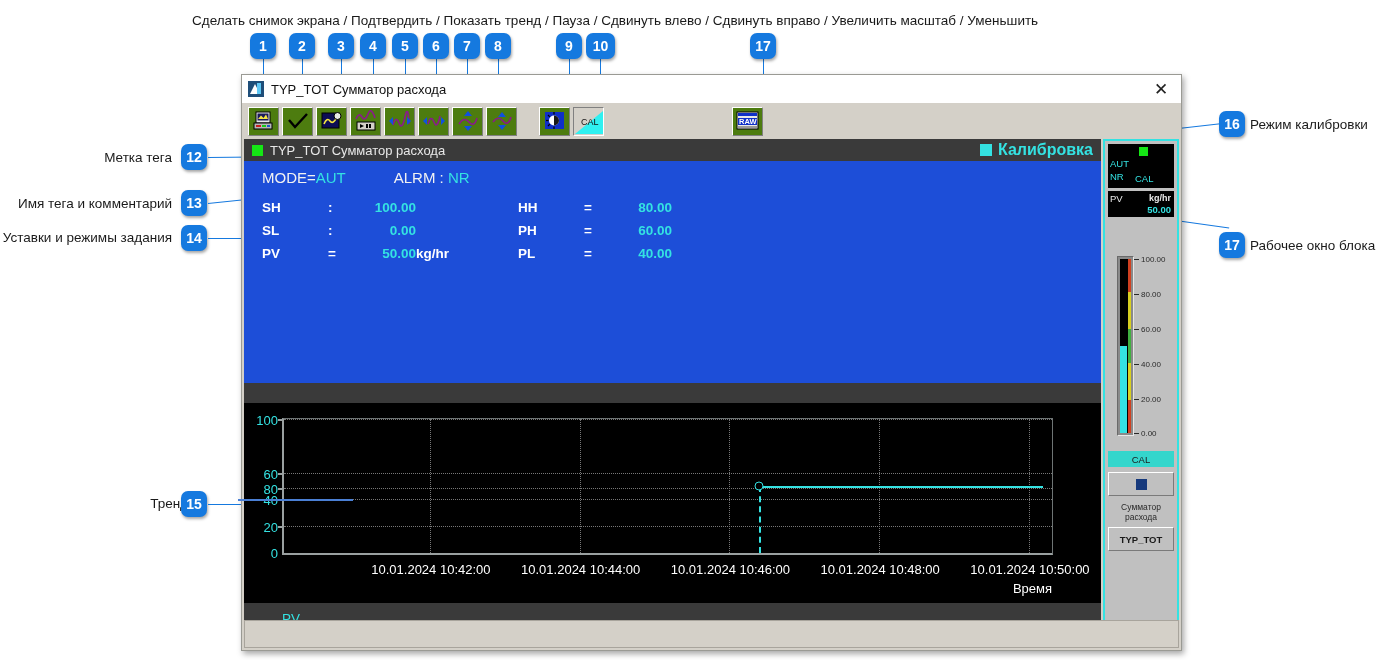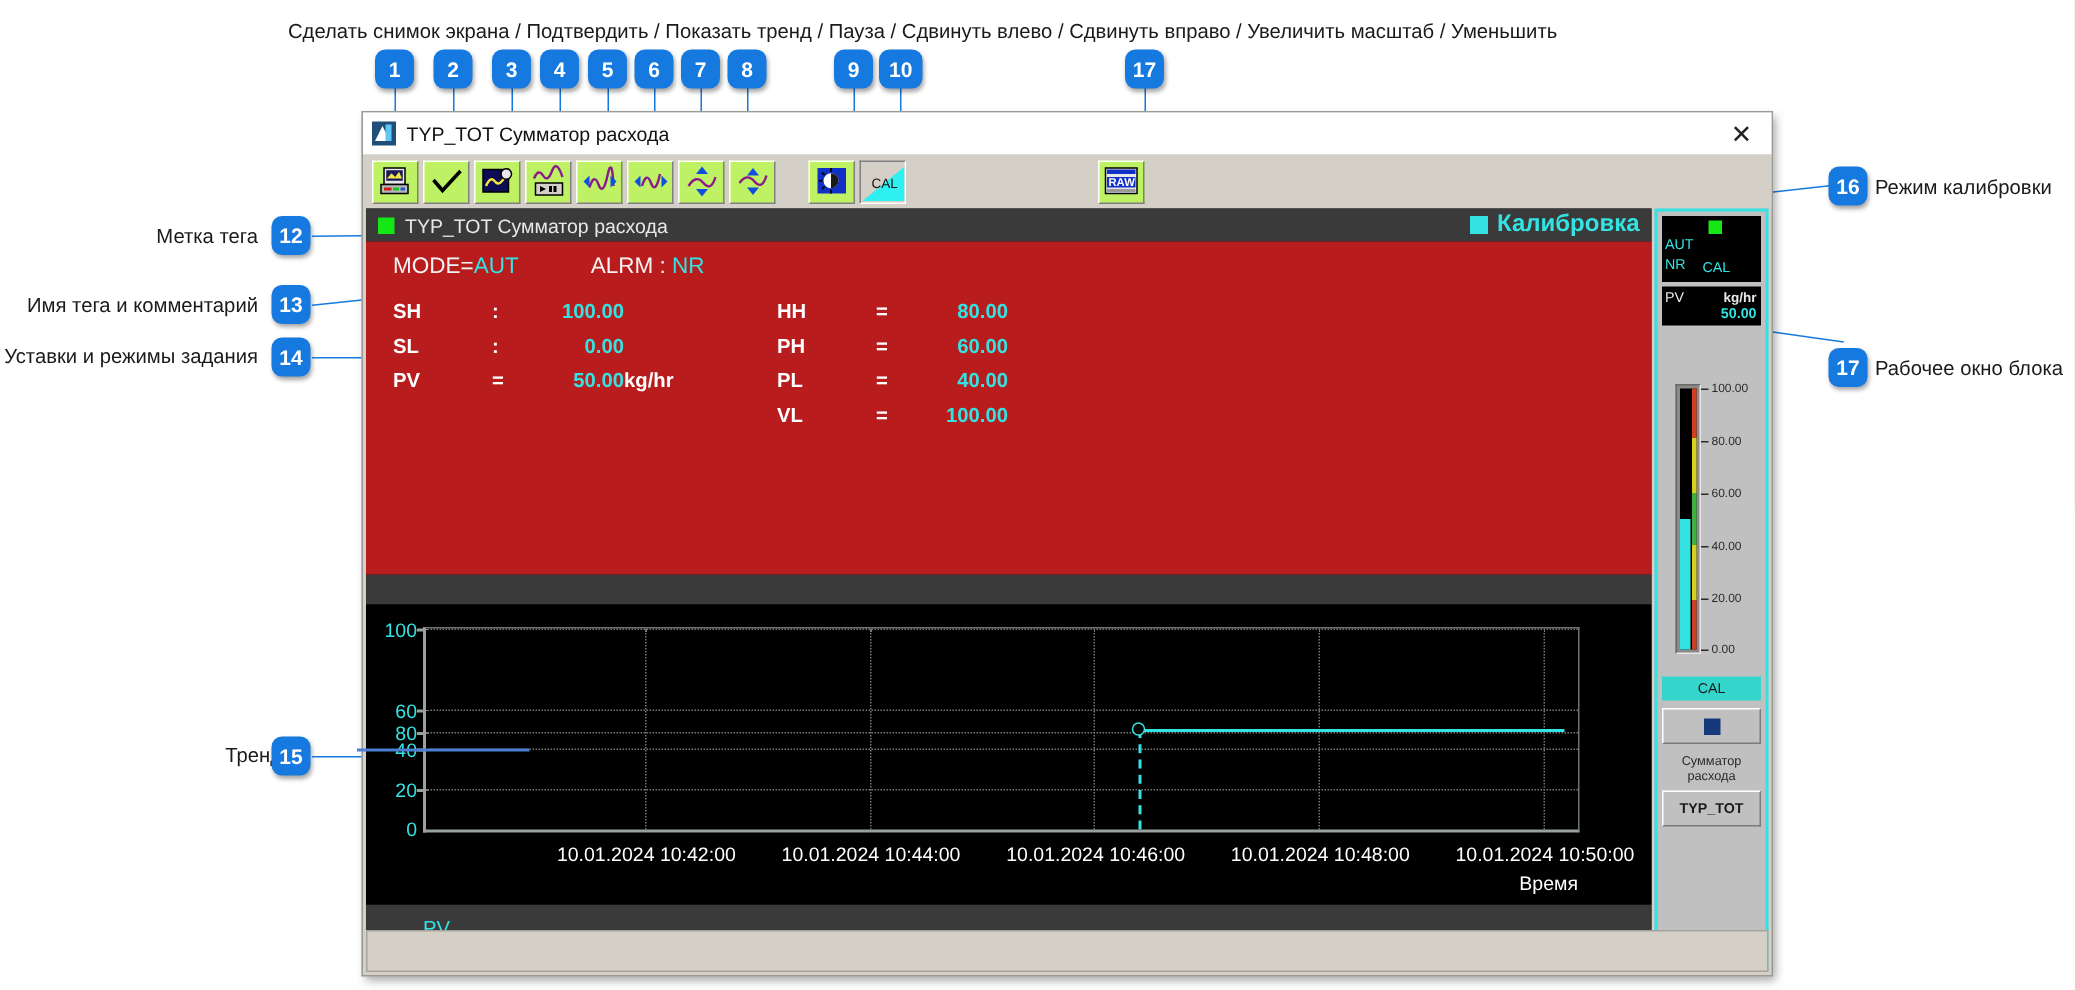--- a/index.html
+++ b/index.html
@@ -97,21 +97,21 @@
   #toolbar {
     height: 36px;
     background: #d4d0c8;
     display: flex; align-items: center;
     padding: 0 6px;
     box-sizing: border-box;
     gap: 3px;
   }
   .tbtn {
     width: 31px; height: 29px;
-    background: #bef264;
+    background: #4d7c0f;
     border-top: 1.5px solid #ffffff;
     border-left: 1.5px solid #ffffff;
     border-right: 1.5px solid #808080;
     border-bottom: 1.5px solid #808080;
     box-sizing: border-box;
     display: flex; align-items: center; justify-content: center;
     cursor: pointer;
     position: relative;
   }
   .tbtn.pressed {
@@ -147,21 +147,21 @@
   #cal-flag {
     margin-left: auto;
     display: flex; align-items: center; gap: 6px;
   }
   .cal-sq { width: 12px; height: 12px; background: #34e2e2; }
   #cal-text { font-size: 16px; color: #34e2e2; font-weight: bold; }
 
   #datapane {
     position: relative;
     height: 222px;
-    background: #b91c1c;
+    background: #1d4ed8;
     padding: 8px 0 0 18px;
     box-sizing: border-box;
   }
   #moderow { font-size: 15px; margin-bottom: 10px; }
   #moderow .lbl { color: #f2f2f2; }
   #moderow .val { color: #34e2e2; }
   #moderow .sp { display: inline-block; width: 48px; }
 
   table.vals { border-collapse: collapse; }
   table.vals td {
@@ -604,30 +604,20 @@
             <tr>
               <td class="k">PV</td>
               <td class="op">=</td>
               <td class="v">50.00</td>
               <td class="u">kg/hr</td>
               <td class="spacer"></td>
               <td class="k">PL</td>
               <td class="op">=</td>
               <td class="v">40.00</td>
             </tr>
-            <tr>
-              <td class="k"></td>
-              <td class="op"></td>
-              <td class="v"></td>
-              <td class="u"></td>
-              <td class="spacer"></td>
-              <td class="k">VL</td>
-              <td class="op">=</td>
-              <td class="v">100.00</td>
-            </tr>
           </tbody>
             </table>
         </div>
 
         <div id="graypad"></div>
 
         <div id="trendwrap">
           <div id="trendplot">
 
             <div class="hgrid" style="top:0%;">

